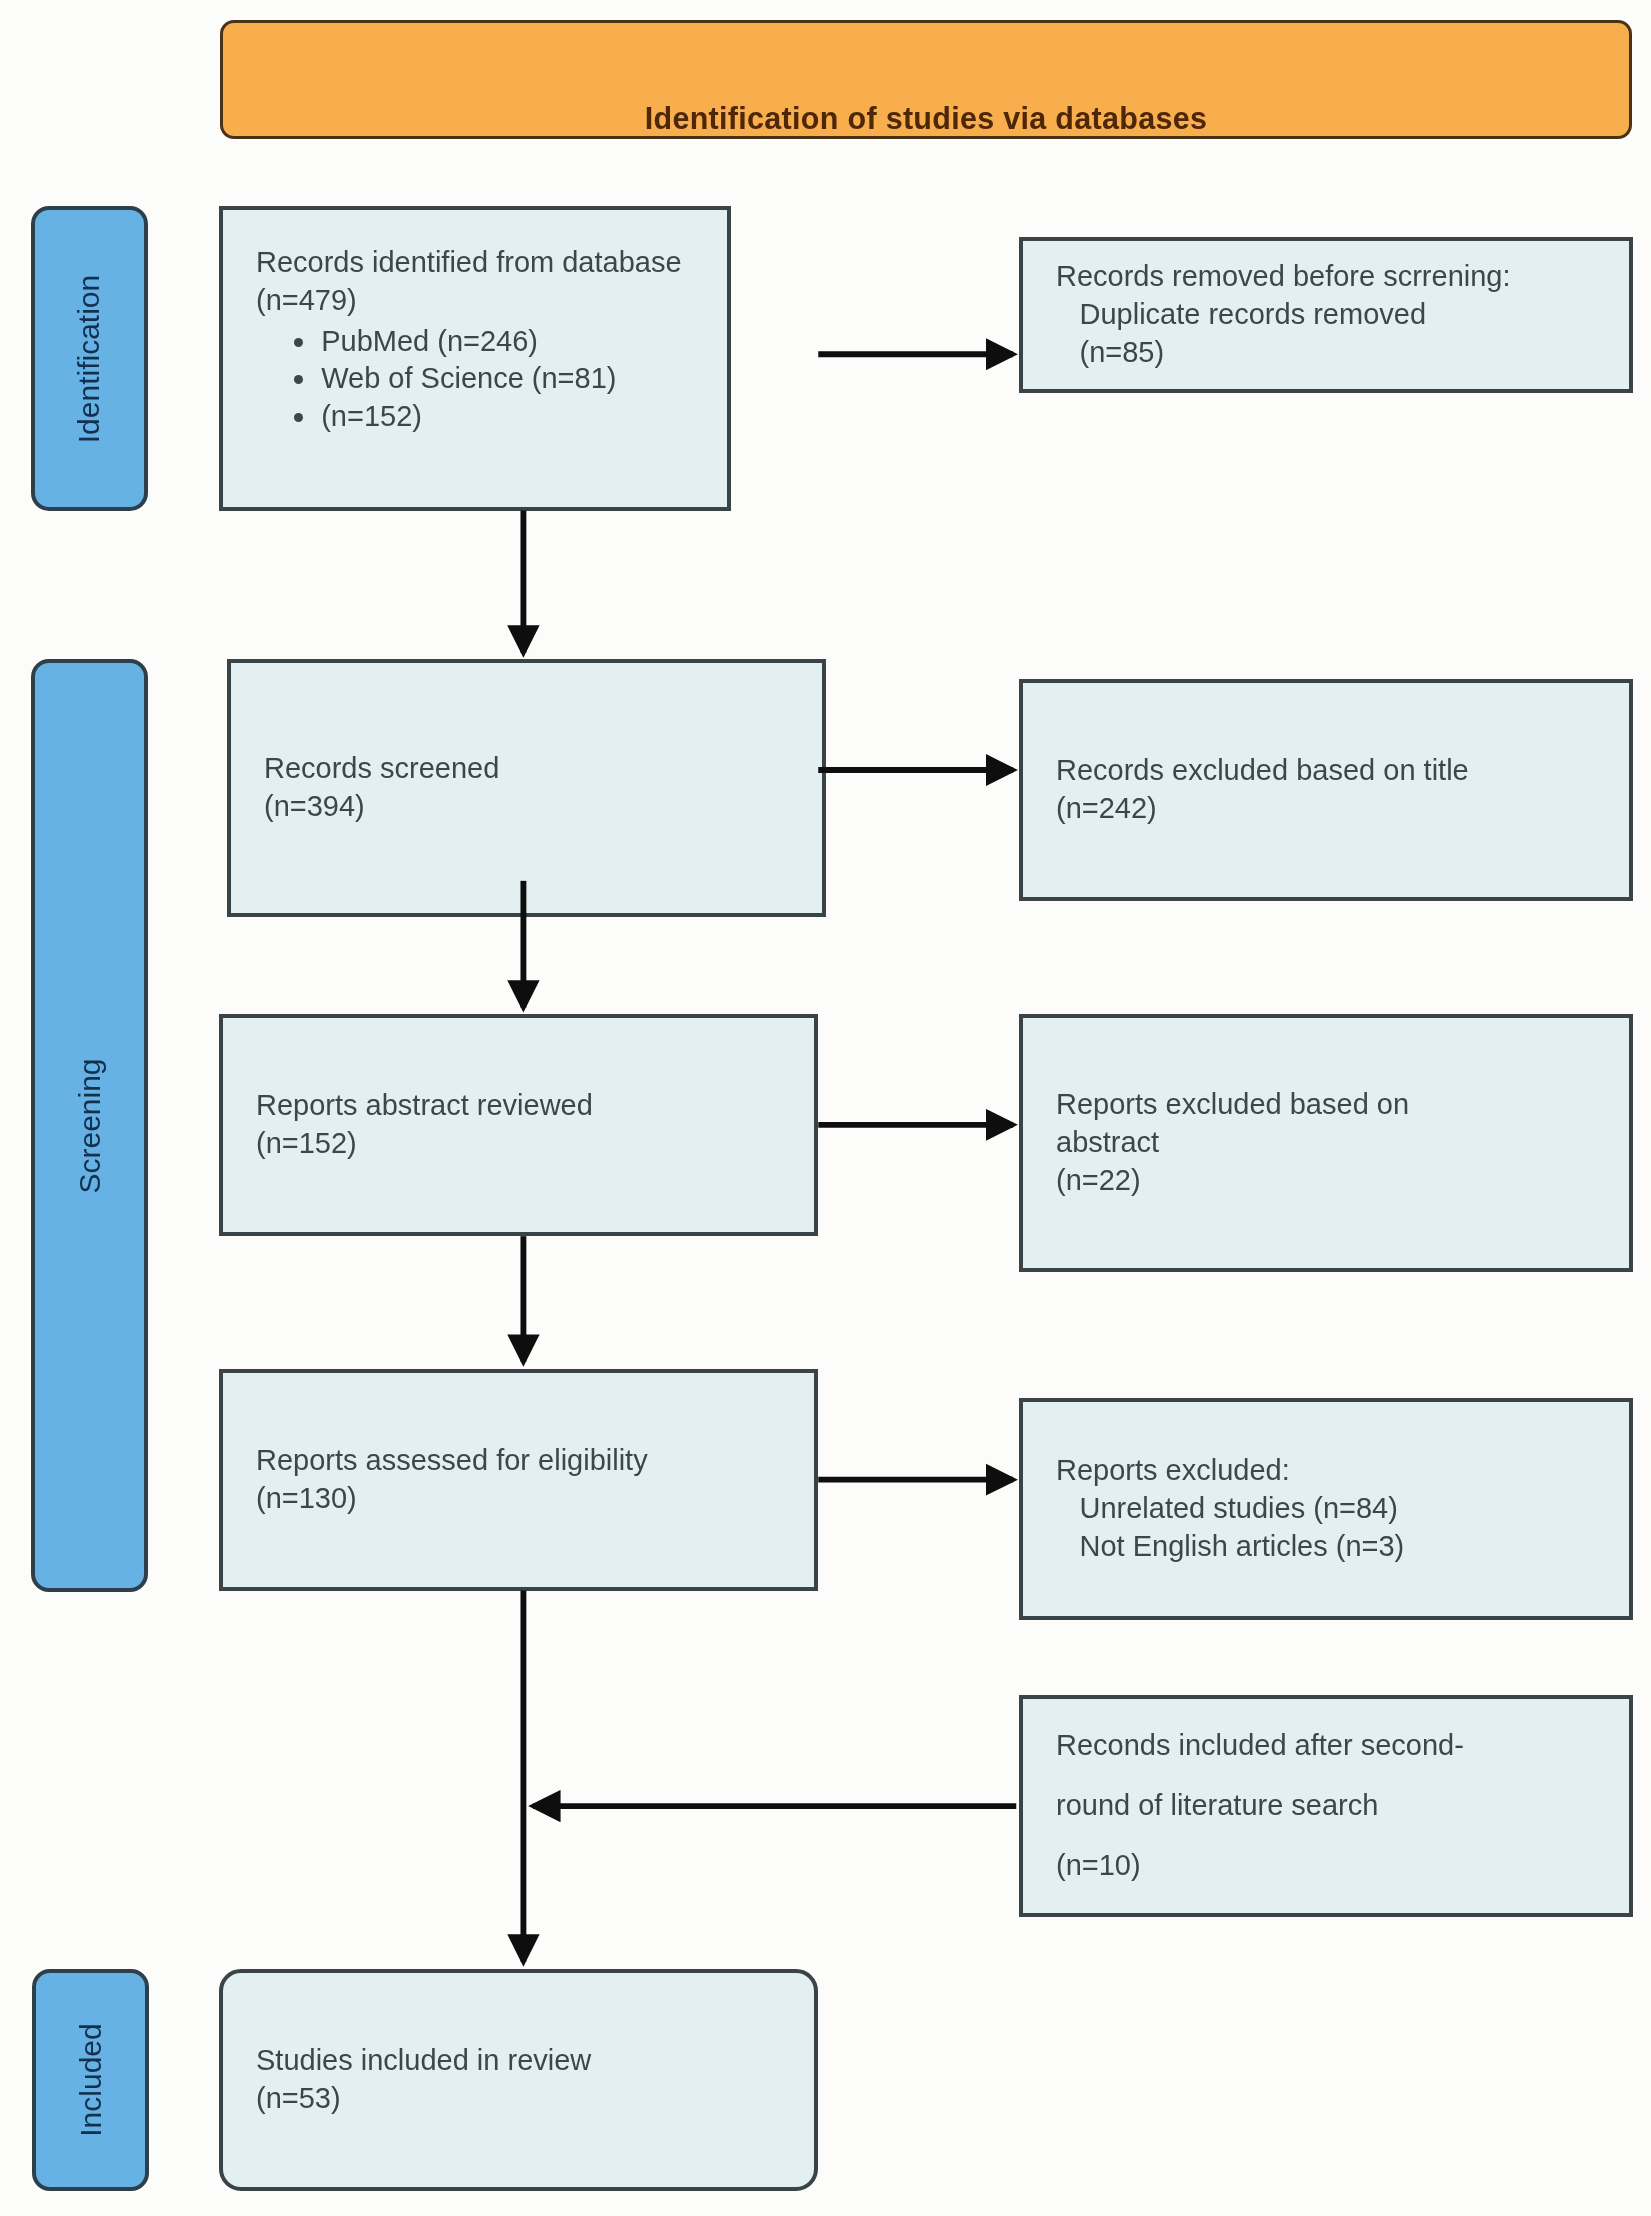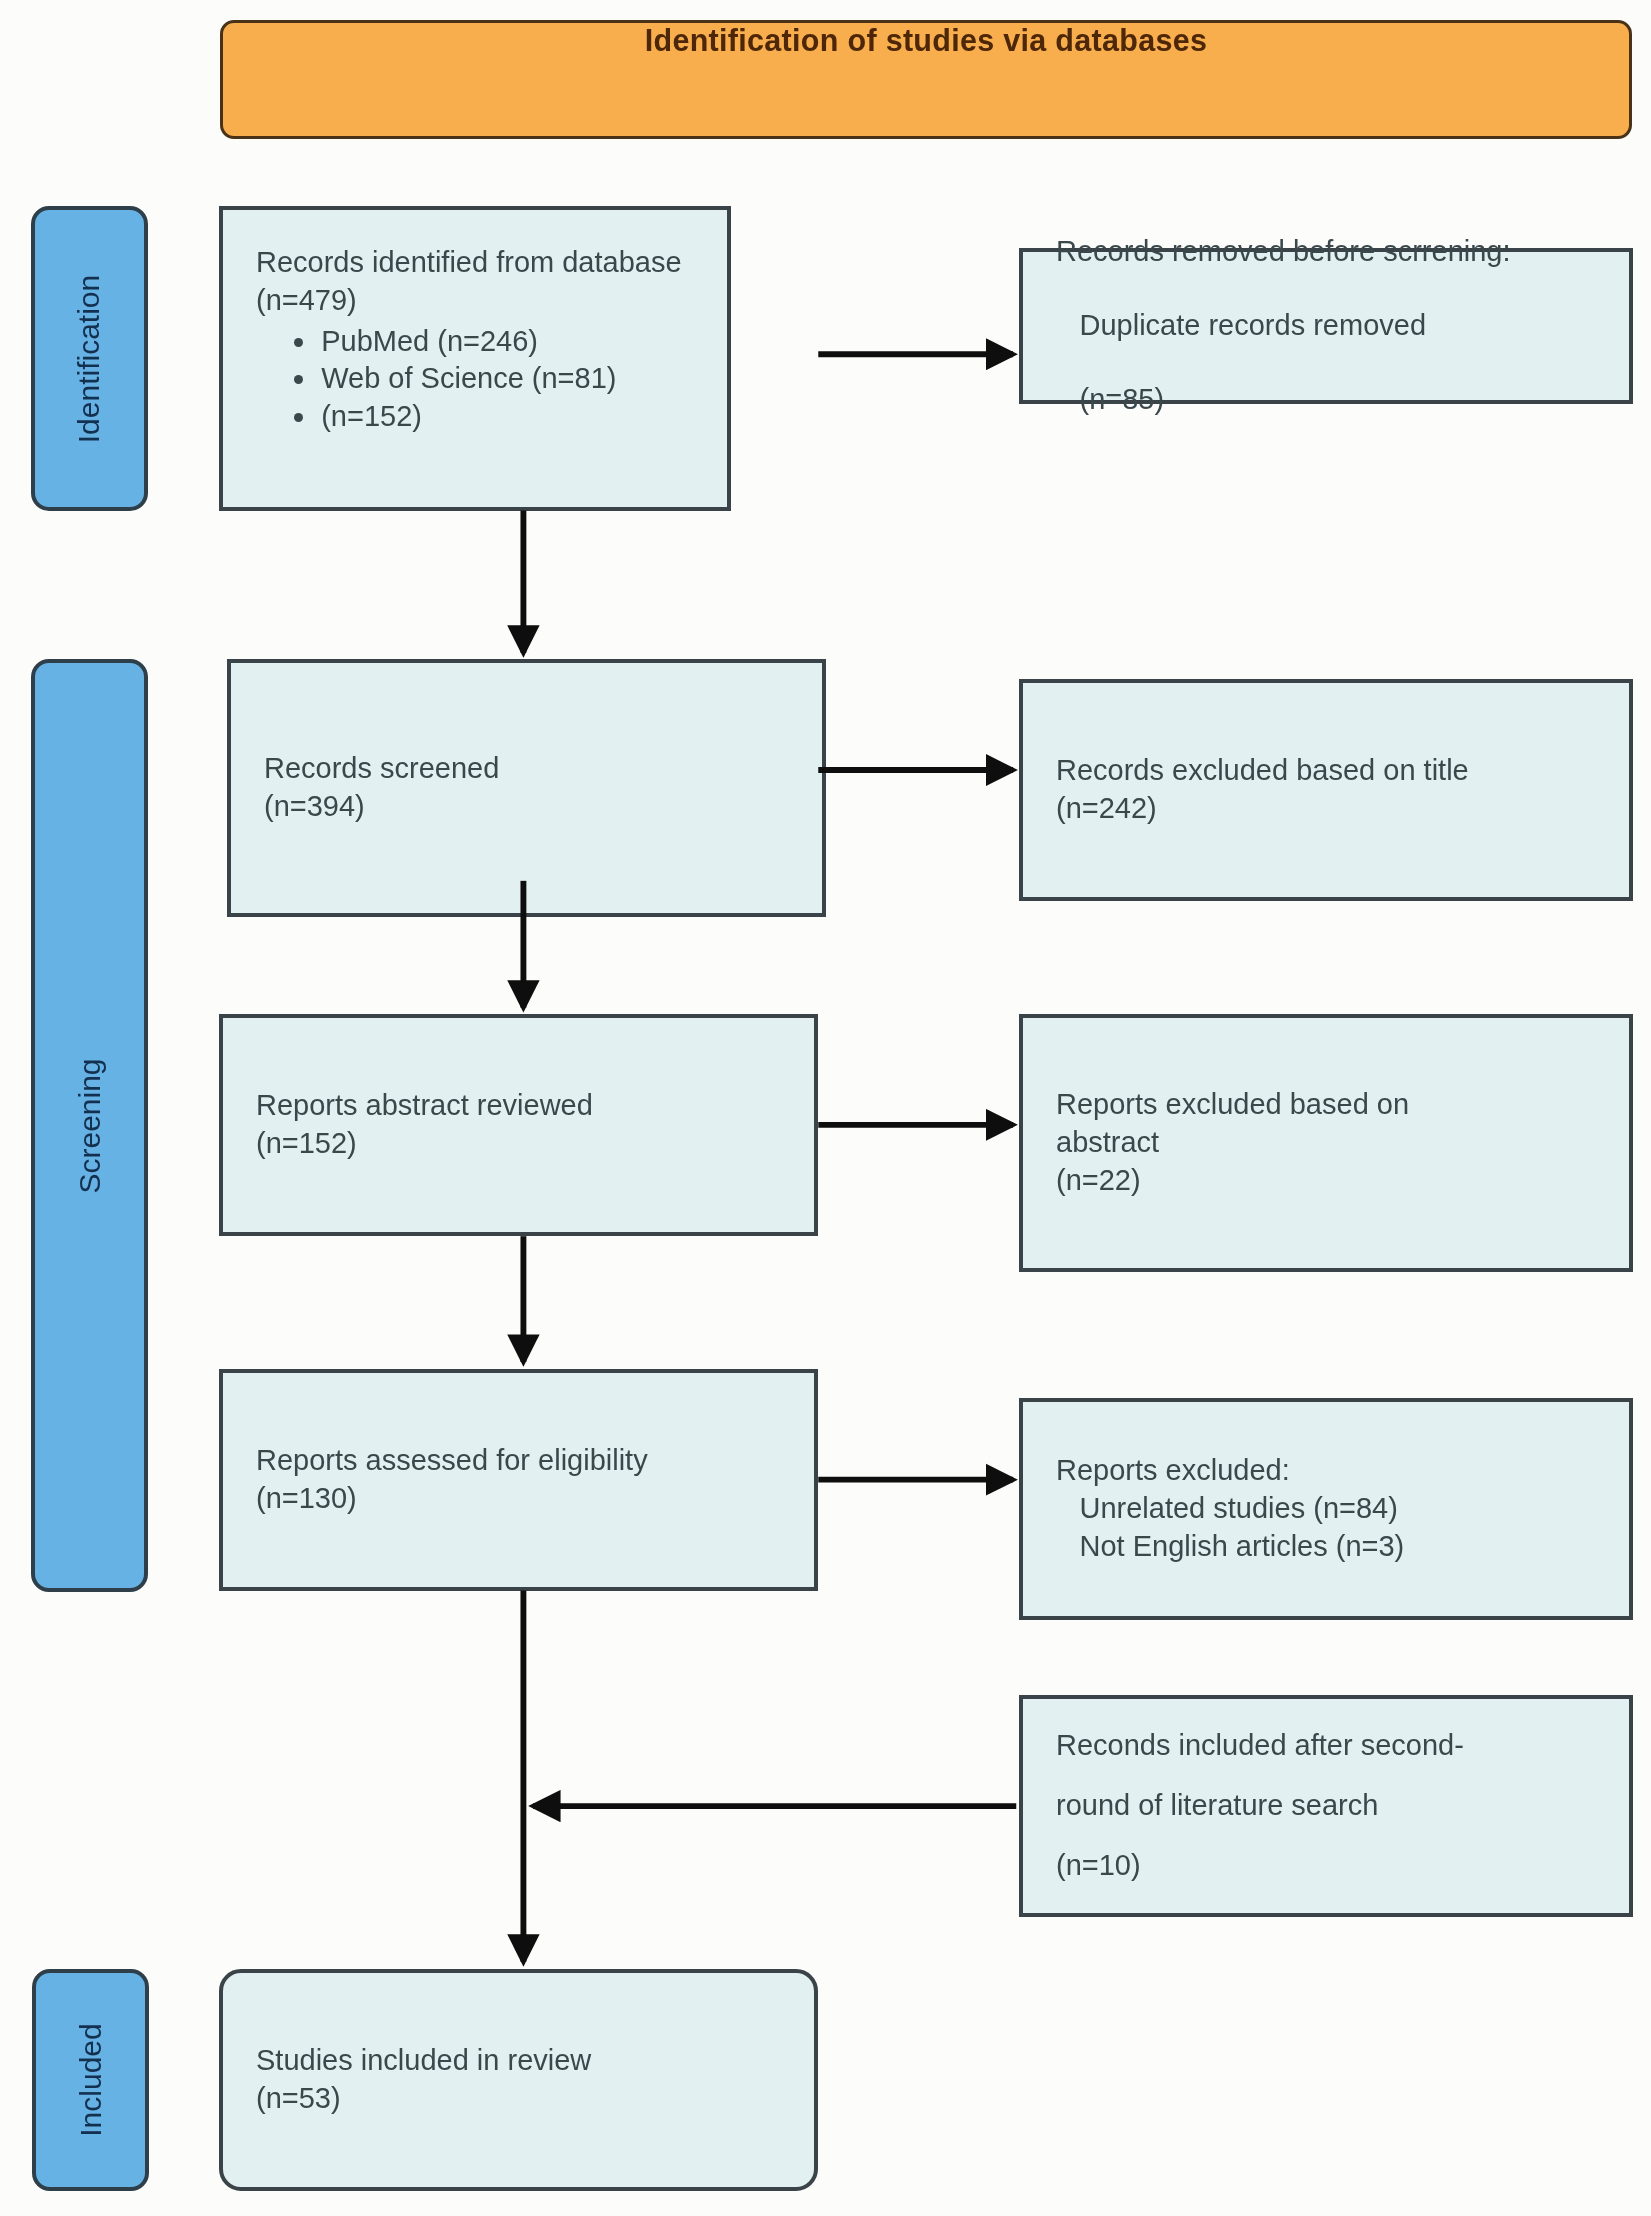--- a/index.html
+++ b/index.html
@@ -11,21 +11,21 @@
   * { box-sizing: border-box; }
   html,body { margin:0; padding:0; }
   body { background:#ffffff; font-family:"Liberation Sans", sans-serif; }
   .canvas {
     position:relative; width:1651px; height:2216px;
     background:var(--background); overflow:hidden;
   }
   .header {
     position:absolute; left:220px; top:20.3px; width:1412px; height:119px;
     background:var(--header-fill); border:3.7px solid var(--header-border);
-    border-radius:14px; display:flex; align-items:flex-start; justify-content:center;
+    border-radius:14px; display:flex; align-items:flex-end; justify-content:center;
     color:var(--header-text); font-size:30.5px; font-weight:600; letter-spacing:0.3px;
   }
   .stage {
     position:absolute; background:var(--stage-fill);
     border:4.8px solid var(--stage-border); border-radius:18px;
     display:flex; align-items:center; justify-content:center;
     color:var(--stage-text); font-size:30px; font-weight:500;
   }
   .stage .vtext { transform:rotate(-90deg); white-space:nowrap; }
   .box {
@@ -88,21 +88,21 @@
   <div class="box" style="left:219px; top:1369px; width:599px; height:222px;">
     <span class="line">Reports assessed for eligibility</span>
     <span class="line">(n=130)</span>
   </div>
 
   <div class="box" style="left:219px; top:1969px; width:599px; height:222px;border-radius:22px;">
     <span class="line">Studies included in review</span>
     <span class="line">(n=53)</span>
   </div>
 
-  <div class="box" style="left:1019px; top:248px; width:614px; height:156px;gap:36px;">
+  <div class="box" style="left:1019px; top:237px; width:614px; height:156px;">
     <span class="line">Records removed before scrrening:</span>
     <span class="line indent">Duplicate records removed</span>
     <span class="line indent">(n=85)</span>
   </div>
 
   <div class="box" style="left:1019px; top:659px; width:614px; height:222px;margin-top:20px;">
     <span class="line">Records excluded based on title</span>
     <span class="line">(n=242)</span>
   </div>
 

